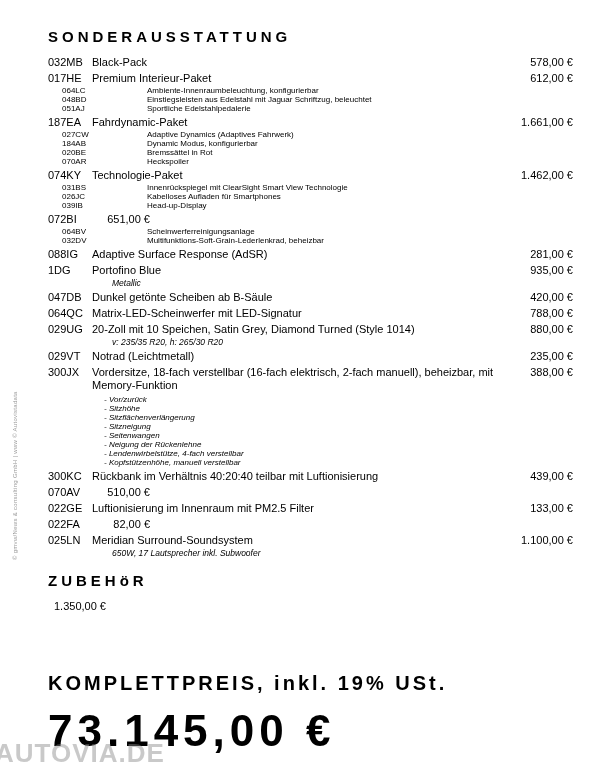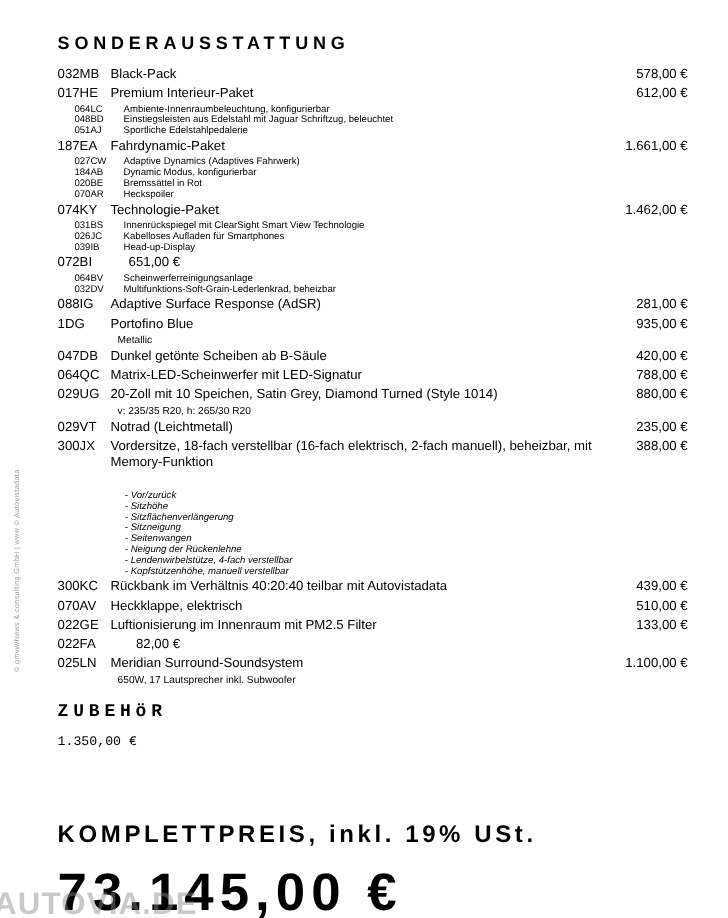--- a/index.html
+++ b/index.html
@@ -12,46 +12,47 @@
     overflow:hidden;
   }
   .content { padding:28px 34px 0 48px; position:relative;border-radius:18px; }
 
   .sec-title {
     font-size:15px;
     font-weight:bold;
     letter-spacing:4px;
     margin-bottom:11px;
   }
-  #sections section + section { margin-top:14px;font-family:Liberation Mono, monospace; }
+  #sections section + section { margin-top:14px; }
 
   .item { margin-bottom:3px; }
   .item.has-subs { margin-top:2px; }
 
   .row { display:flex; align-items:flex-start; font-size:11px; line-height:13px; }
   .code { flex:0 0 44px; }
   .label { flex:1; padding-right:4px; }
   .price { flex:0 0 58px; text-align:right; white-space:nowrap; }
 
   .note {
+    font-style:italic;
     font-size:8.5px;
     line-height:10px;
-    margin-left:6px;
+    margin-left:20px;
     margin-top:1px;
   }
   .detail {
     font-style:italic;
     font-size:8px;
     line-height:9px;
     margin-left:12px;
   }
-  .ltext + .detail { margin-top:16px; }
+  .ltext + .detail { margin-top:3px; }
 
   .subs { padding-left:14px; margin-top:1px; }
-  .sub { display:flex; font-size:8px; line-height:9px; }
+  .sub { display:flex; font-size:8px; line-height:9px;gap:44px; }
   .scode { flex:0 0 41px; }
   .stext { flex:1; }
 
   .total-block { margin-top:56px; }
   .total-label {
     font-size:20px;
     font-weight:bold;
     letter-spacing:3px;
     line-height:28px;
   }
@@ -264,31 +265,28 @@
                 <div class="detail">- Lendenwirbelstütze, 4-fach verstellbar</div>
                 <div class="detail">- Kopfstützenhöhe, manuell verstellbar</div>
               </div>
               <span class="price">388,00 €</span>
             </div>
           </div>
           <div class="item">
             <div class="row">
               <span class="code">300KC</span>
               <div class="label">
-                <div class="ltext">Rückbank im Verhältnis 40:20:40 teilbar mit Autovistadata</div>
+                <div class="ltext">Rückbank im Verhältnis 40:20:40 teilbar mit Luftionisierung</div>
               </div>
               <span class="price">439,00 €</span>
             </div>
           </div>
           <div class="item">
             <div class="row">
               <span class="code">070AV</span>
-              <div class="label">
-                <div class="ltext">Heckklappe, elektrisch</div>
-              </div>
               <span class="price">510,00 €</span>
             </div>
           </div>
           <div class="item">
             <div class="row">
               <span class="code">022GE</span>
               <div class="label">
                 <div class="ltext">Luftionisierung im Innenraum mit PM2.5 Filter</div>
               </div>
               <span class="price">133,00 €</span>

